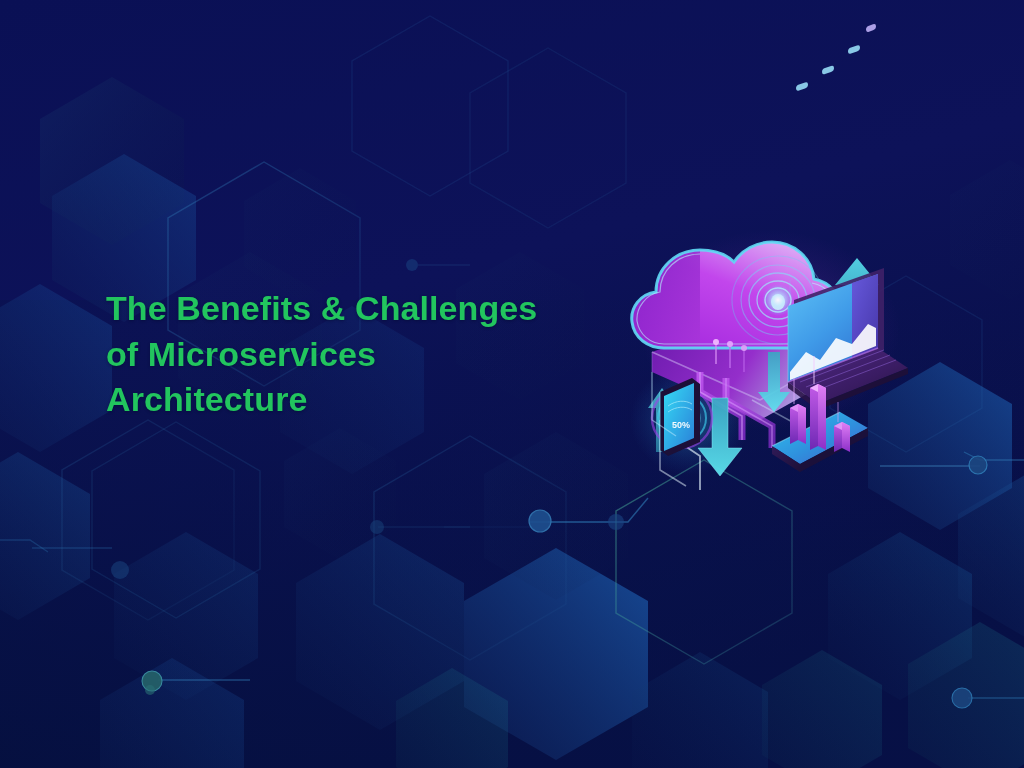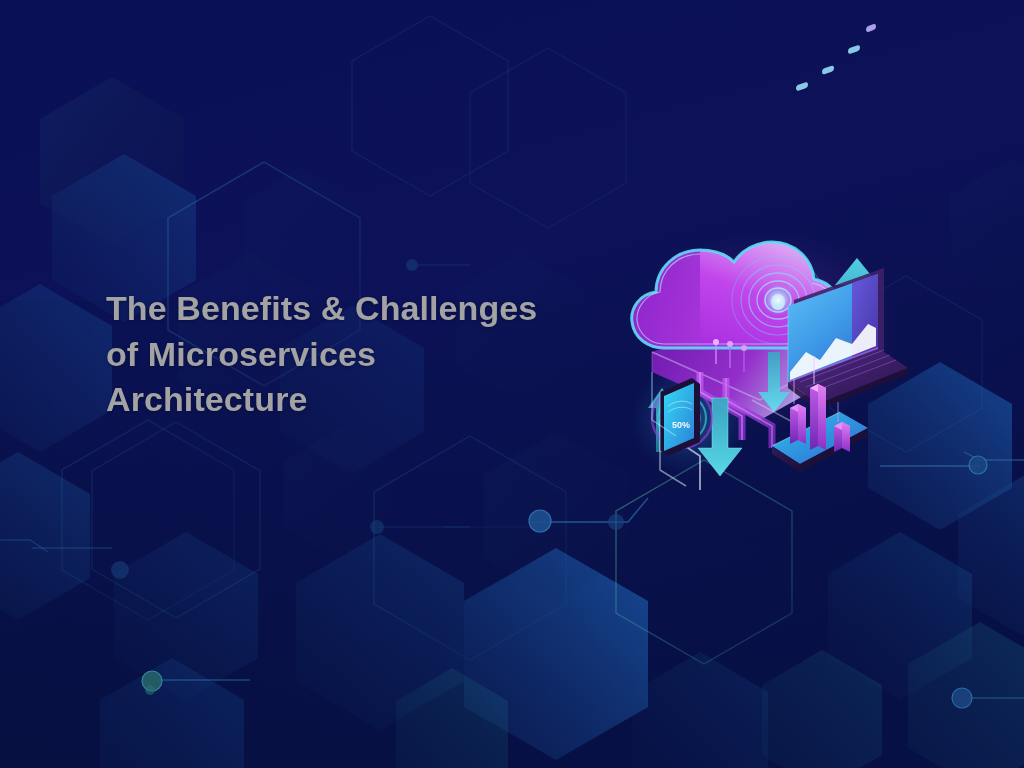--- a/index.html
+++ b/index.html
@@ -27,21 +27,21 @@
     left:106px;
     top:286px;
     width:480px;
     z-index:5;
   }
   .title-block h1 {
     font-family:"Liberation Sans", sans-serif;
     font-size:34px;
     line-height:1.34;
     font-weight:bold;
-    color:#a3a3a3;
+    color:#22c55e;
     letter-spacing:0.1px;
     white-space:pre-line;
     text-shadow:0 1px 3px rgba(2,8,40,0.45);
   }
 </style>
 </head>
 <body>
 
 <div id="slide">
 

